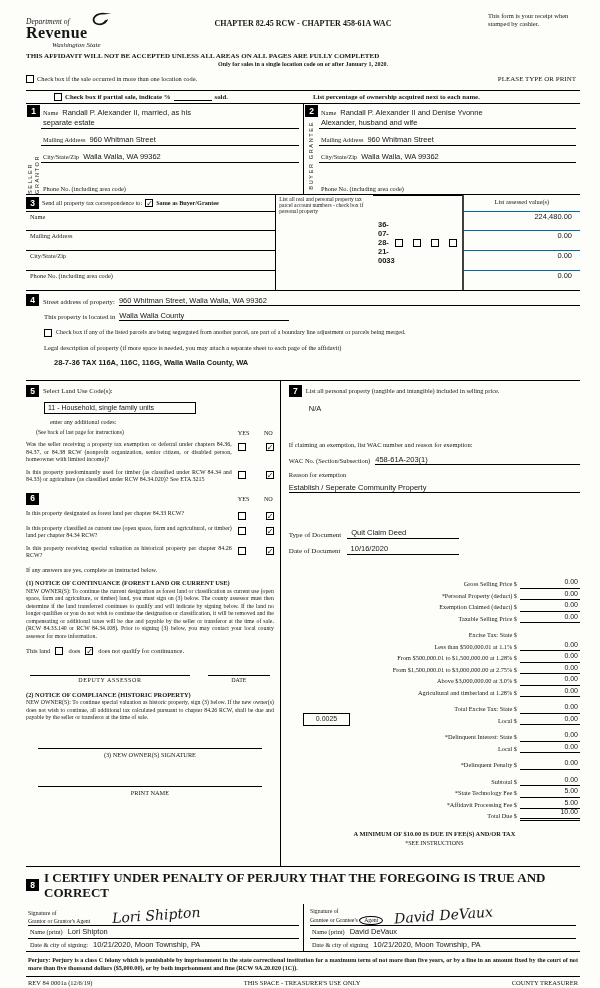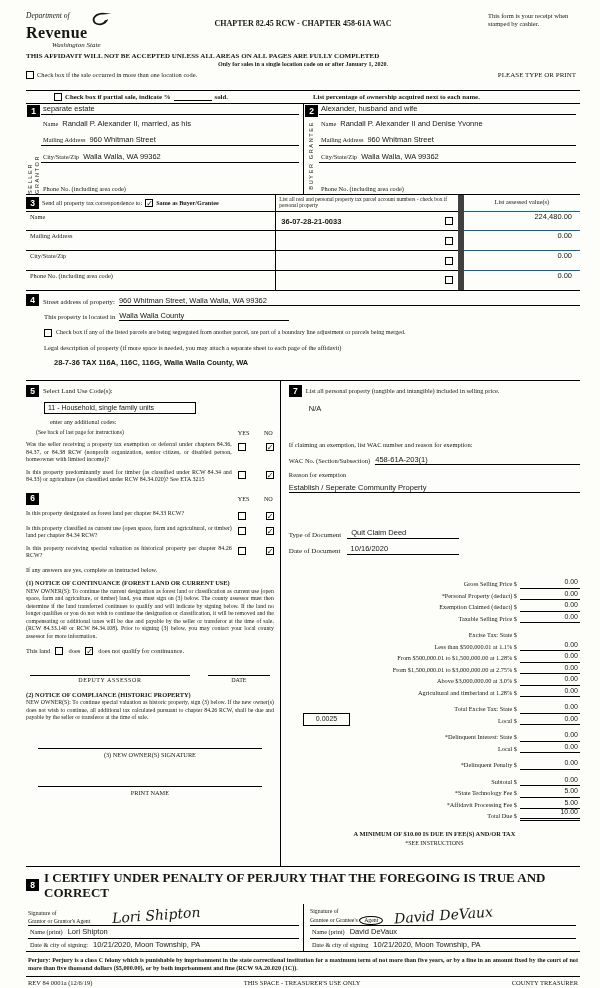--- a/index.html
+++ b/index.html
@@ -7,32 +7,32 @@
 .page{width:600px;height:988px;background:#fdfdfa;color:#161616;font-family:"Liberation Serif",serif;font-size:7px;line-height:1.2;padding:10px 20px 0 26px;position:relative;overflow:hidden}
 .b{font-weight:bold}
 .fill{font-family:"Liberation Sans",sans-serif;font-size:7.5px}
 .ul{border-bottom:1px solid #000}
 .flex1{flex:1}
 .cb{display:inline-block;flex:none;width:8px;height:8px;border:1px solid #000;font-size:8px;line-height:7px;text-align:center;font-family:"DejaVu Sans",sans-serif;background:#fff}
 .numbox{display:inline-flex;flex:none;align-items:center;justify-content:center;width:13px;height:12px;background:#000;color:#fff;font-weight:bold;font-size:8.5px;font-family:"Liberation Sans",sans-serif}
 
 .hdr{position:relative;height:42px}
 .logo{position:absolute;left:0;top:1px}
-.logo-top{display:flex;align-items:flex-start;gap:19px}
+.logo-top{display:flex;align-items:flex-end;gap:19px}
 .logo-dept{font-size:7.5px;font-style:italic}
 .logo-rev{font-size:16px;font-weight:bold;letter-spacing:.4px;margin-top:-3px}
 .logo-state{font-size:7px;font-style:italic;margin-left:26px;margin-top:-1px}
 .swoosh{width:24px;height:15px}
 .title-blk{text-align:center;padding-top:7px}
 .title{font-size:11.5px;font-weight:bold;letter-spacing:.3px}
 .chapter{font-size:8px;font-weight:bold;margin-top:2px}
 .receipt{position:absolute;right:0;top:2px;width:92px;font-size:6.5px;line-height:1.3}
 .warning{text-align:left;font-weight:bold;font-size:7px}
 .only{text-align:center;font-weight:bold;font-size:6px;margin-top:1px}
-.rowA{display:flex;justify-content:space-between;align-items:flex-start;margin-top:2px;height:17px}
+.rowA{display:flex;justify-content:space-between;align-items:center;margin-top:2px;height:17px}
 .multi{display:flex;gap:3px;width:175px;font-size:6.4px;align-items:flex-start}
 .please{font-size:7px;padding-right:4px}
 .rowB{display:flex;border-top:1px solid #000;margin-top:2px;padding:2px 0 2px;font-size:6.8px}
 .rb-left{width:50%;display:flex;align-items:flex-end;gap:3px;padding-left:28px}
 .pct{display:inline-block;width:38px;border-bottom:1px solid #000;height:8px}
 .rb-right{width:50%;padding-left:10px}
 
 .parties{display:flex;border-top:1px solid #000;border-bottom:1px solid #000;height:92px}
 .party{width:50%;display:flex}
 .party+.party{border-left:1px solid #000}
@@ -42,21 +42,21 @@
 .prow{display:flex;align-items:flex-end;gap:4px;padding:0 2px}
 .bb{border-bottom:1px solid #000}
 .plbl{font-size:6.4px;white-space:nowrap;padding-bottom:1px}
 .pfill{flex:1;padding-bottom:1px}
 .r1{height:14px}.r2{height:11px}.r3{height:17px}.r4{height:17px}.r5{flex:1}
 
 .s3{display:flex;border-bottom:1px solid #000;height:96px}
 .s3l{width:45%;display:flex;flex-direction:column}
 .s3top{display:flex;align-items:center;gap:3px;height:16px;font-size:6.2px}
 .s3f{border-top:1px solid #000;flex:1;font-size:6.4px;padding:1px 2px 0 4px}
-.s3m{width:34%;border-left:1px solid #000;border-right:6px solid #404040;display:flex;flex-direction:column}
+.s3m{width:34%;border-left:1px solid #000;border-right:2px solid #404040;display:flex;flex-direction:row}
 .s3m-hdr{height:16px;font-size:5.5px;line-height:1.15;padding:1px 3px}
 .s3m-row{border-top:1px solid #000;flex:1;display:flex;justify-content:space-between;align-items:center;padding:0 5px}
 .pnum{font-weight:bold;font-size:7.5px}
 .s3r{flex:1;display:flex;flex-direction:column}
 .s3r-hdr{height:16px;font-size:6.3px;text-align:center;padding-top:3px}
 .s3r-row{border-top:1px solid #0369a1;flex:1;display:flex;justify-content:flex-end;align-items:flex-start;padding-right:8px}
 
 .s4{border-bottom:1px solid #000;height:90px;padding:3px 0 0;display:flex;flex-direction:column}
 .s4r1{display:flex;align-items:flex-end;gap:4px}
 .s4r2{display:flex;align-items:flex-end;gap:4px;margin:5px 0 0 18px}
@@ -173,26 +173,26 @@
     <div class="rb-right b">List percentage of ownership acquired next to each name.</div>
   </div>
 
   <div class="parties">
     <div class="party">
       <div class="pleft">
         <span class="numbox">1</span>
         <span class="vlab">SELLER GRANTOR</span>
       </div>
       <div class="pmain">
-        <div class="prow r2 bb">
-          <span class="fill pfill">separate estate</span>
-        </div>
         <div class="prow r1">
           <span class="plbl">Name</span>
           <span class="fill pfill">Randall P. Alexander II, married, as his</span>
+        </div>
+        <div class="prow r2 bb">
+          <span class="fill pfill">separate estate</span>
         </div>
         <div class="prow r3 bb">
           <span class="plbl">Mailing Address</span>
           <span class="fill pfill">960 Whitman Street</span>
         </div>
         <div class="prow r4 bb">
           <span class="plbl">City/State/Zip</span>
           <span class="fill pfill">Walla Walla, WA 99362</span>
         </div>
         <div class="prow r5">
@@ -200,26 +200,26 @@
           <span class="fill pfill"></span>
         </div>
       </div>
     </div>
     <div class="party">
       <div class="pleft">
         <span class="numbox">2</span>
         <span class="vlab">BUYER GRANTEE</span>
       </div>
       <div class="pmain">
-        <div class="prow r2 bb">
-          <span class="fill pfill">Alexander, husband and wife</span>
-        </div>
         <div class="prow r1">
           <span class="plbl">Name</span>
           <span class="fill pfill">Randall P. Alexander II and Denise Yvonne</span>
+        </div>
+        <div class="prow r2 bb">
+          <span class="fill pfill">Alexander, husband and wife</span>
         </div>
         <div class="prow r3 bb">
           <span class="plbl">Mailing Address</span>
           <span class="fill pfill">960 Whitman Street</span>
         </div>
         <div class="prow r4 bb">
           <span class="plbl">City/State/Zip</span>
           <span class="fill pfill">Walla Walla, WA 99362</span>
         </div>
         <div class="prow r5">

